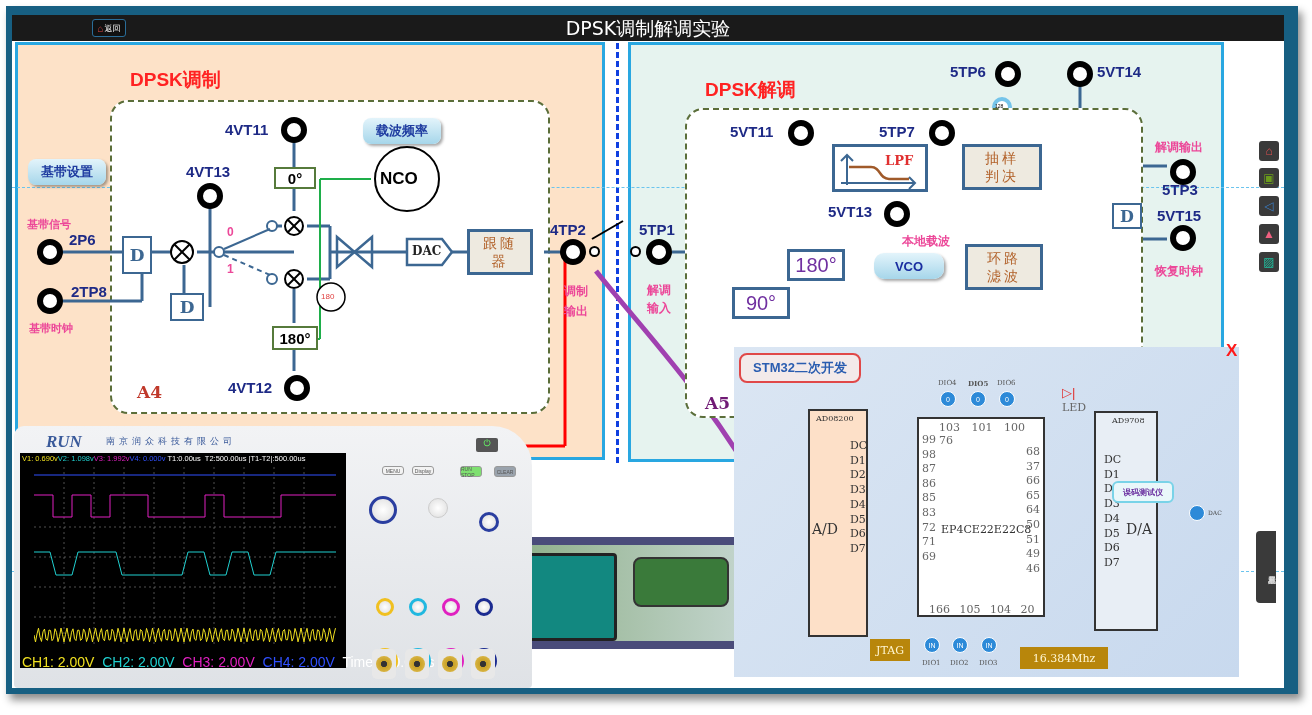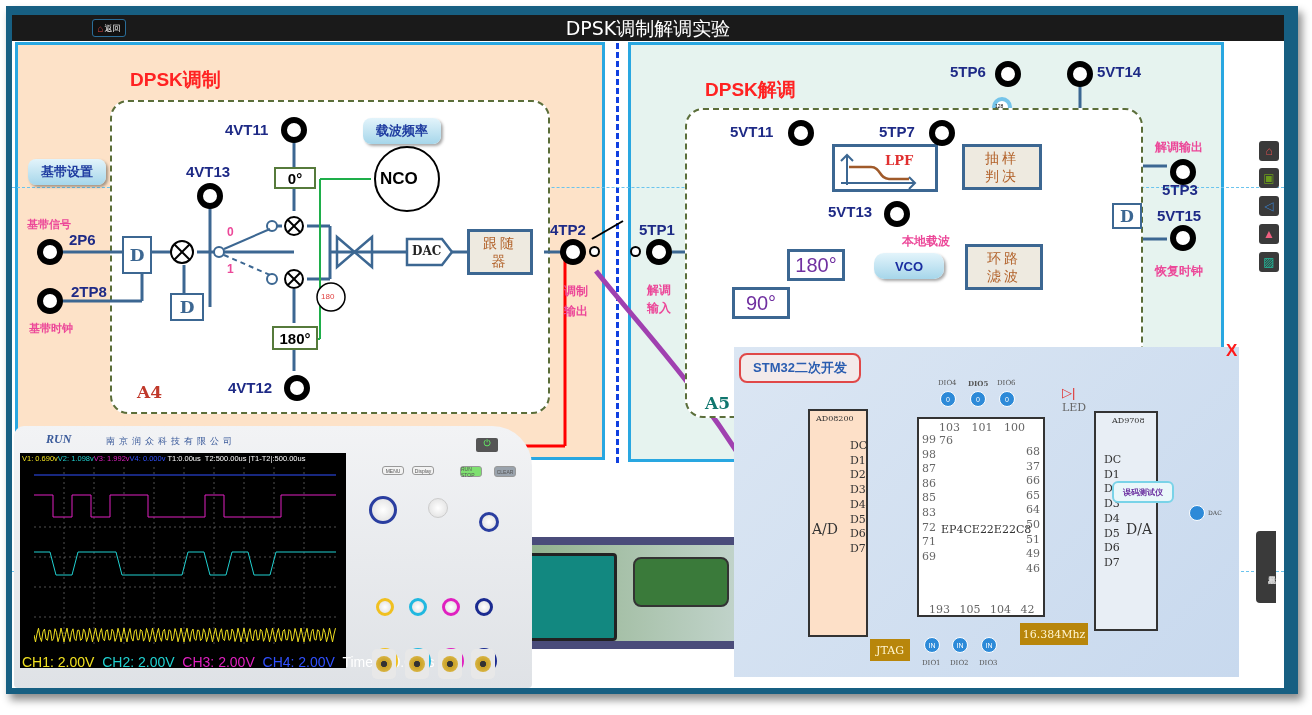--- a/index.html
+++ b/index.html
@@ -195,21 +195,21 @@
 
   <div class="sec-title" style="left:693px;top:36px">DPSK解调</div>
   <div class="abs" style="left:673px;top:67px;width:458px;height:310px;border:2px dashed #5b6e3a;border-radius:18px;background:#fff"></div>
   <div class="abs" style="left:1132px;top:67px;width:78px;height:310px"></div>
   <div class="abs" style="left:618px;top:205px;width:11px;height:11px;border:2px solid #000;border-radius:50%;background:#fff"></div>
   <div class="term" style="left:634px;top:198px"></div>
   <div class="lbl" style="left:627px;top:180px">5TP1</div>
   <div class="purple" style="left:635px;top:240px;width:28px;line-height:18px">解调输入</div>
   <div class="term" style="left:776px;top:79px"></div>
   <div class="lbl" style="left:718px;top:82px">5VT11</div>
-  <div class="abs" style="left:820px;top:103px;width:106px;height:48px;border:3px solid #3c6792;background:#fff">
+  <div class="abs" style="left:820px;top:103px;width:96px;height:48px;border:3px solid #3c6792;background:#fff">
     <svg width="88" height="42">
         <path d="M12 38 L12 8 M6 14 L12 8 L18 14 M6 36 L80 36 M74 30 L80 36 L74 42" stroke="#3c6792" stroke-width="2" fill="none"></path>
         <path d="M14 20 L36 20 C46 20, 44 32, 54 32 L74 32" stroke="#a05a2a" stroke-width="2.5" fill="none"></path>
       </svg>
     <span class="abs" style="left:50px;top:6px;color:#e03030;font-family:'DejaVu Serif',serif;font-weight:bold;font-size:13px">LPF</span>
   </div>
   <div class="term" style="left:917px;top:79px"></div>
   <div class="lbl" style="left:867px;top:82px">5TP7</div>
   <div class="term" style="left:872px;top:160px"></div>
   <div class="lbl" style="left:816px;top:162px">5VT13</div>
@@ -225,21 +225,21 @@
   <div class="term" style="left:983px;top:20px"></div>
   <div class="lbl" style="left:938px;top:22px">5TP6</div>
   <div class="term" style="left:1055px;top:20px"></div>
   <div class="lbl" style="left:1085px;top:22px">5VT14</div>
   <div class="purple" style="left:1143px;top:98px">解调输出</div>
   <div class="term" style="left:1158px;top:118px"></div>
   <div class="lbl" style="left:1150px;top:140px">5TP3</div>
   <div class="lbl" style="left:1145px;top:166px">5VT15</div>
   <div class="term" style="left:1158px;top:184px"></div>
   <div class="purple" style="left:1143px;top:222px">恢复时钟</div>
-  <div class="abs" style="left:693px;top:352px;color:#0f766e;font-family:'DejaVu Serif',serif;font-weight:bold;font-size:17px">A5</div>
+  <div class="abs" style="left:693px;top:352px;color:#701a75;font-family:'DejaVu Serif',serif;font-weight:bold;font-size:17px">A5</div>
 
   <div class="sidetool" style="top:100px;color:#e05050">
       <span>⌂</span>
     </div>
   <div class="sidetool" style="top:127px;color:#6a9a1c">
       <span>▣</span>
     </div>
   <div class="sidetool" style="top:155px;color:#3a7fc8">
       <span>◁</span>
     </div>
@@ -250,21 +250,21 @@
       <span>▨</span>
     </div>
   <div class="abs" style="left:1244px;top:490px;width:20px;height:72px;background:#3a3a3a;color:#ddd;font-size:8px;writing-mode:vertical-rl;text-align:center;padding-top:6px;border-radius:4px 0 0 4px">显示工具栏</div>
 
   <div class="abs" style="left:505px;top:496px;width:225px;height:112px;background:linear-gradient(90deg,#8fb08a,#c2d4cc);border-top:8px solid #4a4c7a;border-bottom:8px solid #4a4c7a">
     <div class="abs" style="left:0;top:8px;width:100px;height:88px;background:#128880;border:3px solid #222;border-radius:4px"></div>
     <div class="abs" style="left:116px;top:12px;width:96px;height:50px;background:#3a7a3a;border:2px solid #333;border-radius:8px"></div>
   </div>
 
   <div id="scope">
-    <div class="abs" style="left:32px;top:6px;font-style:italic;font-weight:bold;color:#3a5a9a;font-size:12px;font-family:'Liberation Serif',serif">RUN</div>
+    <div class="abs" style="left:32px;top:6px;font-style:italic;font-weight:bold;color:#3a5a9a;font-size:17px;font-family:'Liberation Serif',serif">RUN</div>
     <div class="abs" style="left:92px;top:9px;font-size:9px;color:#3a5a9a;letter-spacing:4px">南京润众科技有限公司</div>
     <div id="scope-screen">
       <div class="abs" style="left:2px;top:1px;font-size:7.5px;white-space:nowrap">
         <span style="color:#f0e020">V1: 0.690v</span><span style="color:#20d0d0">V2: 1.098v</span><span style="color:#e020c0">V3: 1.992v</span><span style="color:#3050ff">V4: 0.000v</span> <span style="color:#fff">T1:0.00us</span>&nbsp; <span style="color:#fff">T2:500.00us</span> <span style="color:#fff">|T1-T2|:500.00us</span>
       </div>
       <svg class="abs" style="left:14px;top:14px" width="302" height="180" id="scope-svg">
           <line x1="30" y1="0" x2="30" y2="180" stroke="#888" stroke-dasharray="2 3" stroke-width="0.6"></line>
           <line x1="60" y1="0" x2="60" y2="180" stroke="#888" stroke-dasharray="2 3" stroke-width="0.6"></line>
           <line x1="90" y1="0" x2="90" y2="180" stroke="#888" stroke-dasharray="2 3" stroke-width="0.6"></line>
           <line x1="120" y1="0" x2="120" y2="180" stroke="#888" stroke-dasharray="2 3" stroke-width="0.6"></line>
@@ -354,21 +354,21 @@
           <div>37</div>
           <div>66</div>
           <div>65</div>
           <div>64</div>
           <div>50</div>
           <div>51</div>
           <div>49</div>
           <div>46</div>
         </div>
       <div class="abs" id="fpga-top-pins" style="left:20px;top:2px;font-size:11px;color:#666;word-spacing:8px"><span>103 </span><span>101 </span><span>100 </span><span>76 </span></div>
-      <div class="abs" id="fpga-bottom-pins" style="left:10px;top:184px;font-size:11px;color:#666;word-spacing:6px"><span>193 </span><span>105 </span><span>104 </span><span>42 </span></div>
+      <div class="abs" id="fpga-bottom-pins" style="left:10px;top:184px;font-size:11px;color:#666;word-spacing:6px"><span>166 </span><span>105 </span><span>104 </span><span>20 </span></div>
     </div>
     <div id="top-dio-wrap"></div>
     <div class="abs" style="left:328px;top:54px;font-family:'DejaVu Serif',serif;font-size:11px;color:#666">LED</div>
     <div class="abs" style="left:328px;top:38px;color:#e03030;font-size:13px">▷|</div>
     <div class="chip" style="left:360px;top:64px;width:64px;height:220px;background:#e8eef5;border:2px solid #333">
       <div class="abs" style="left:16px;top:3px;font-size:8px">AD9708</div>
       <div class="abs" style="left:30px;top:108px;font-size:14px">D/A</div>
       <div class="abs" id="dac-pins" style="left:8px;top:40px;font-size:11px;line-height:14.7px">
           <div>DC</div>
           <div>D1</div>
@@ -377,21 +377,21 @@
           <div>D4</div>
           <div>D5</div>
           <div>D6</div>
           <div>D7</div>
         </div>
     </div>
     <div class="abs" style="left:378px;top:134px;width:62px;height:22px;background:#e9f7fa;border:2px solid #79d3e8;border-radius:6px;color:#6a2fa0;font-size:8px;font-weight:bold;display:flex;align-items:center;justify-content:center">误码测试仪</div>
     <div class="dio" style="left:455px;top:158px"></div>
     <div class="abs" style="left:474px;top:162px;font-size:6px;font-family:'DejaVu Serif',serif;color:#444">DAC</div>
     <div class="goldlbl" style="left:136px;top:292px;width:40px;height:22px">JTAG</div>
-    <div class="goldlbl" style="left:286px;top:276px;width:68px;height:22px">16.384Mhz</div>
+    <div class="goldlbl" style="left:286px;top:300px;width:88px;height:22px">16.384Mhz</div>
     <div id="bottom-dio-wrap"></div>
   <div class="diolbl" style="left: 204px; top: 32px;">DIO4</div>
       <div class="dio" style="left: 206px; top: 44px;">0</div>
       <div class="diolbl" style="left: 234px; top: 32px; font-weight: bold;">DIO5</div>
       <div class="dio" style="left: 236px; top: 44px;">0</div>
       <div class="diolbl" style="left: 263px; top: 32px;">DIO6</div>
       <div class="dio" style="left: 265px; top: 44px;">0</div>
       <div class="dio" style="left: 190px; top: 290px;">IN</div>
       <div class="diolbl" style="left: 188px; top: 312px;">DIO1</div>
       <div class="dio" style="left: 218px; top: 290px;">IN</div>

